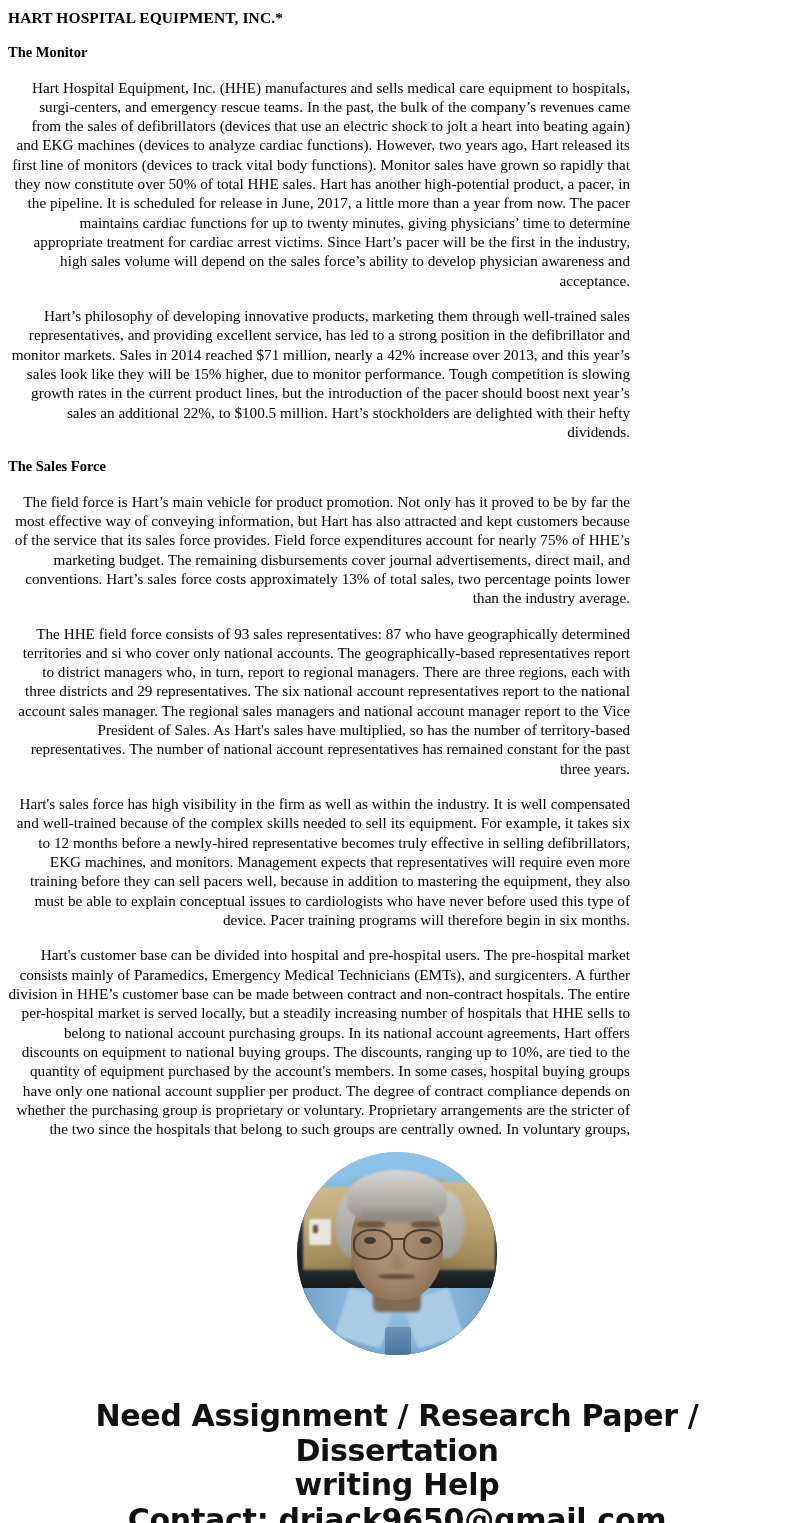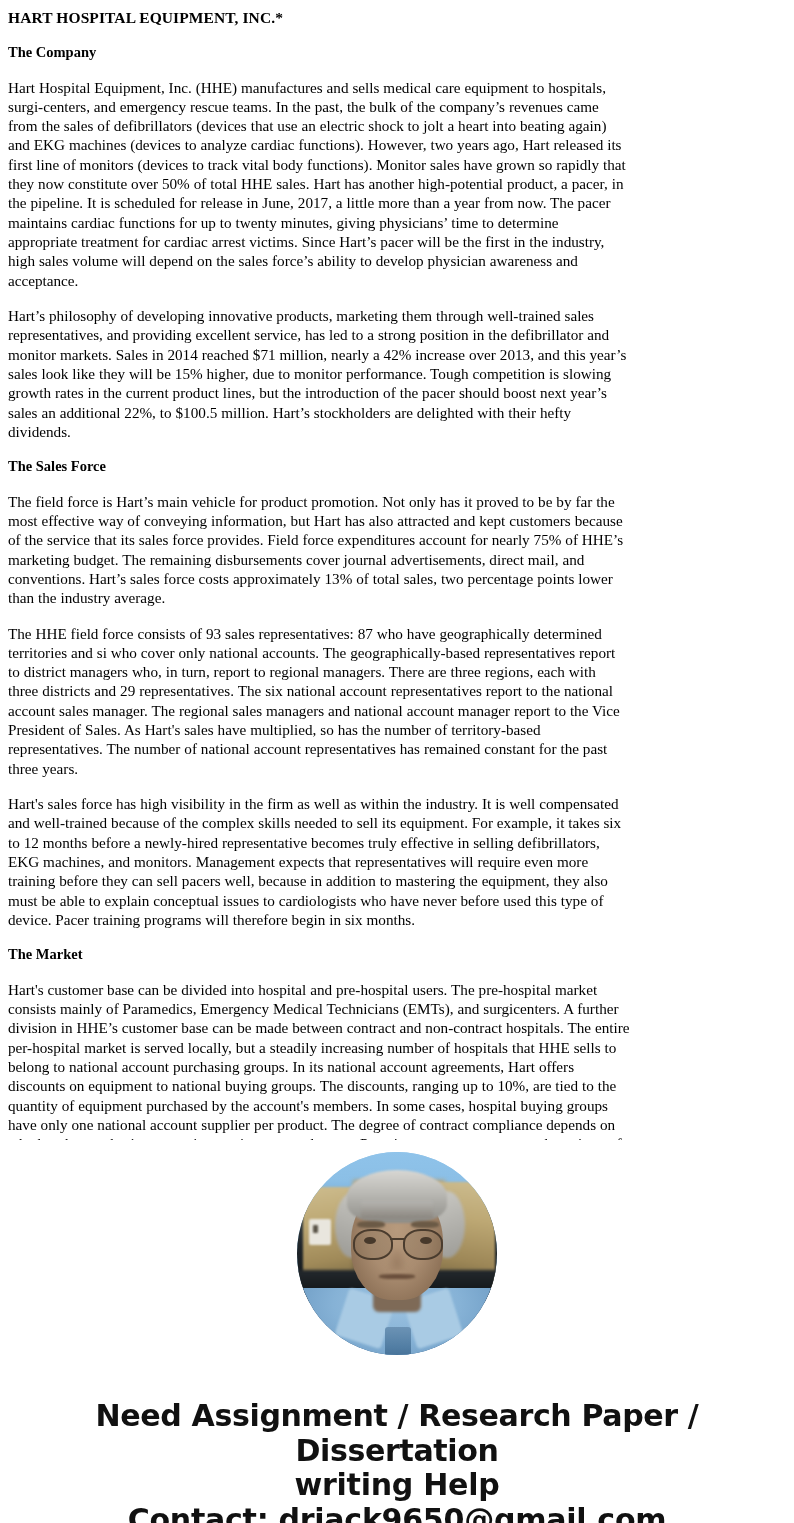--- a/index.html
+++ b/index.html
@@ -42,21 +42,21 @@
     font-size: 14.5px;
     font-weight: bold;
     line-height: 1.25;
     margin: 0 0 16px 0;
   }
 
   .para {
     font-size: 15.2px;
     line-height: 1.272;
     margin: 16px 0 16px 0;
-    text-align: left;
+    text-align: right;
     word-spacing: 0.1px;
   }
 
   .para:last-child {
     margin-bottom: 0;
   }
 
   
   .para-clipped {
     max-height: 40px;
@@ -340,30 +340,29 @@
 </style>
 </head>
 <body>
 
 <div class="page">
 
   <div class="doc-body">
 
     <h1 class="doc-title">HART HOSPITAL EQUIPMENT, INC.*</h1>
 
-    <h2 class="section-heading">The Company</h2>
+    <h2 class="section-heading">The Monitor</h2>
     <p class="para">Hart Hospital Equipment, Inc. (HHE) manufactures and sells medical care equipment to hospitals, surgi-centers, and emergency rescue teams. In the past, the bulk of the company’s revenues came from the sales of defibrillators (devices that use an electric shock to jolt a heart into beating again) and EKG machines (devices to analyze cardiac functions). However, two years ago, Hart released its first line of monitors (devices to track vital body functions). Monitor sales have grown so rapidly that they now constitute over 50% of total HHE sales. Hart has another high-potential product, a pacer, in the pipeline. It is scheduled for release in June, 2017, a little more than a year from now. The pacer maintains cardiac functions for up to twenty minutes, giving physicians’ time to determine appropriate treatment for cardiac arrest victims. Since Hart’s pacer will be the first in the industry, high sales volume will depend on the sales force’s ability to develop physician awareness and acceptance.</p>
     <p class="para">Hart’s philosophy of developing innovative products, marketing them through well-trained sales representatives, and providing excellent service, has led to a strong position in the defibrillator and monitor markets. Sales in 2014 reached $71 million, nearly a 42% increase over 2013, and this year’s sales look like they will be 15% higher, due to monitor performance. Tough competition is slowing growth rates in the current product lines, but the introduction of the pacer should boost next year’s sales an additional 22%, to $100.5 million. Hart’s stockholders are delighted with their hefty dividends.</p>
 
     <h2 class="section-heading">The Sales Force</h2>
     <p class="para">The field force is Hart’s main vehicle for product promotion. Not only has it proved to be by far the most effective way of conveying information, but Hart has also attracted and kept customers because of the service that its sales force provides. Field force expenditures account for nearly 75% of HHE’s marketing budget. The remaining disbursements cover journal advertisements, direct mail, and conventions. Hart’s sales force costs approximately 13% of total sales, two percentage points lower than the industry average.</p>
     <p class="para">The HHE field force consists of 93 sales representatives: 87 who have geographically determined territories and si who cover only national accounts. The geographically-based representatives report to district managers who, in turn, report to regional managers. There are three regions, each with three districts and 29 representatives. The six national account representatives report to the national account sales manager. The regional sales managers and national account manager report to the Vice President of Sales. As Hart's sales have multiplied, so has the number of territory-based representatives. The number of national account representatives has remained constant for the past three years.</p>
     <p class="para">Hart's sales force has high visibility in the firm as well as within the industry. It is well compensated and well-trained because of the complex skills needed to sell its equipment. For example, it takes six to 12 months before a newly-hired representative becomes truly effective in selling defibrillators, EKG machines, and monitors. Management expects that representatives will require even more training before they can sell pacers well, because in addition to mastering the equipment, they also must be able to explain conceptual issues to cardiologists who have never before used this type of device. Pacer training programs will therefore begin in six months.</p>
 
-    <h2 class="section-heading">The Market</h2>
     <p class="para">Hart's customer base can be divided into hospital and pre-hospital users. The pre-hospital market consists mainly of Paramedics, Emergency Medical Technicians (EMTs), and surgicenters. A further division in HHE’s customer base can be made between contract and non-contract hospitals. The entire per-hospital market is served locally, but a steadily increasing number of hospitals that HHE sells to belong to national account purchasing groups. In its national account agreements, Hart offers discounts on equipment to national buying groups. The discounts, ranging up to 10%, are tied to the quantity of equipment purchased by the account's members. In some cases, hospital buying groups have only one national account supplier per product. The degree of contract compliance depends on whether the purchasing group is proprietary or voluntary. Proprietary arrangements are the stricter of the two since the hospitals that belong to such groups are centrally owned. In voluntary groups, winning a national contract can be equated with qualifying for the championships, not earning the trophy. Purchasing agents for voluntary groups negotiate discounts, distribute lists of national account suppliers, and encourage each member hospital to buy from the listed companies. However, members are under no obligation to do so.</p>
 
   </div>
 
   <div class="portrait-wrap">
     <div class="portrait">
       <div class="ph-sky"></div>
       <div class="ph-wallL"></div>
       <div class="ph-wallmid"></div>
       <div class="ph-wallR"></div>

